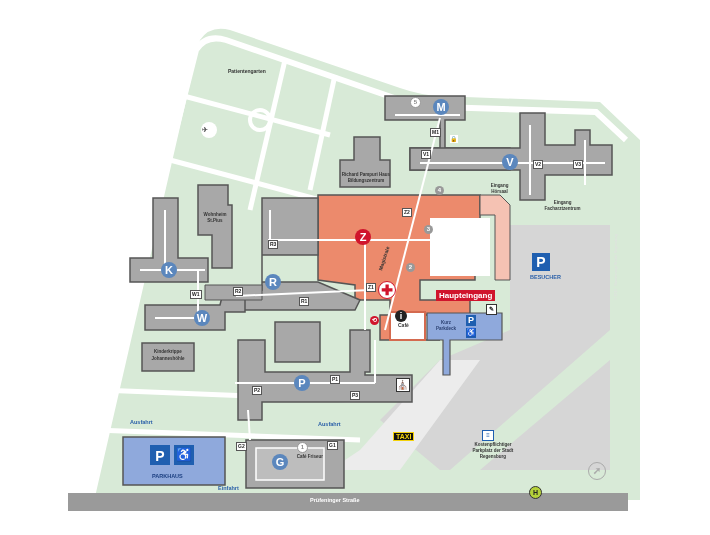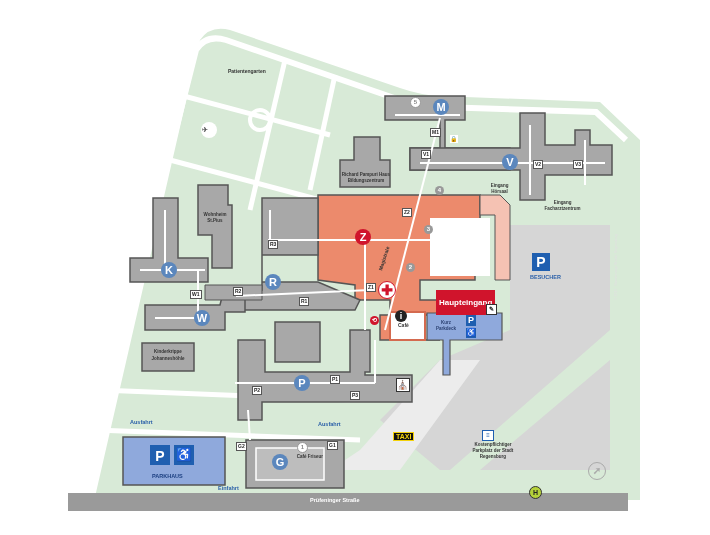--- a/index.html
+++ b/index.html
@@ -92,21 +92,21 @@
 
 <div class="ov tiny" style="left:228px;top:68px;">Patientengarten</div>
 <div class="ov tiny" style="left:340px;top:172px;width:52px;white-space:normal;font-size:4.5px;line-height:6px;">Richard Pampuri Haus Bildungszentrum</div>
 <div class="ov tiny" style="left:198px;top:212px;width:34px;white-space:normal;font-size:4.5px;line-height:6px;">Wohnheim St.Pius</div>
 <div class="ov tiny" style="left:142px;top:348px;width:52px;white-space:normal;font-size:4.5px;line-height:7px;">Kinderkrippe Johanneshöhle</div>
 <div class="ov tiny" style="left:540px;top:200px;width:45px;white-space:normal;font-size:4.5px;line-height:6px;">Eingang Facharztzentrum</div>
 <div class="ov tiny" style="left:482px;top:183px;width:35px;white-space:normal;font-size:4.5px;line-height:6px;">Eingang Hörsaal</div>
 <div class="ov tiny" style="left:372px;top:255px;transform:rotate(-72deg);font-size:5px;">Magistrale</div>
 <div class="ov tiny" style="left:398px;top:322px;font-size:5px;">Café</div>
 <div class="ov tiny" style="left:432px;top:320px;width:28px;white-space:normal;font-size:4.5px;line-height:6px;color:#2a3f70;">Kurz Parkdeck</div>
-<div class="ov" style="left:436px;top:290px;background:#d0142c;color:#fff;font-size:8px;padding:8px 3px;">Haupteingang</div>
+<div class="ov" style="left:436px;top:290px;background:#d0142c;color:#fff;font-size:8px;padding:1px 3px;">Haupteingang</div>
 <div class="ov blue-t" style="left:530px;top:274px;">BESUCHER</div>
 <div class="ov blue-t" style="left:152px;top:473px;color:#1b3f80;">PARKHAUS</div>
 <div class="ov blue-t" style="left:130px;top:419px;">Ausfahrt</div>
 <div class="ov blue-t" style="left:318px;top:421px;">Ausfahrt</div>
 <div class="ov blue-t" style="left:218px;top:485px;">Einfahrt</div>
 <div class="ov tiny" style="left:468px;top:442px;width:50px;white-space:normal;font-size:4.5px;line-height:6px;">Kostenpflichtiger Parkplatz der Stadt Regensburg</div>
 <div class="ov tiny" style="left:296px;top:454px;width:28px;white-space:normal;font-size:4.5px;line-height:6px;">Café Friseur</div>
 <div class="ov" style="left:310px;top:497px;color:#fff;font-size:5.5px;">Prüfeninger Straße</div>
 <div class="ov" style="left:393px;top:432px;background:#111;color:#f4d20a;font-size:7px;padding:0 2px;border:1px solid #f4d20a;">TAXI</div>
 <div class="ov" style="left:614px;top:300px;transform:rotate(-90deg);transform-origin:left top;font-size:3.5px;color:#e0e0e0;font-weight:normal;">© 2017 · Barmherzige Brüder Regensburg</div>

